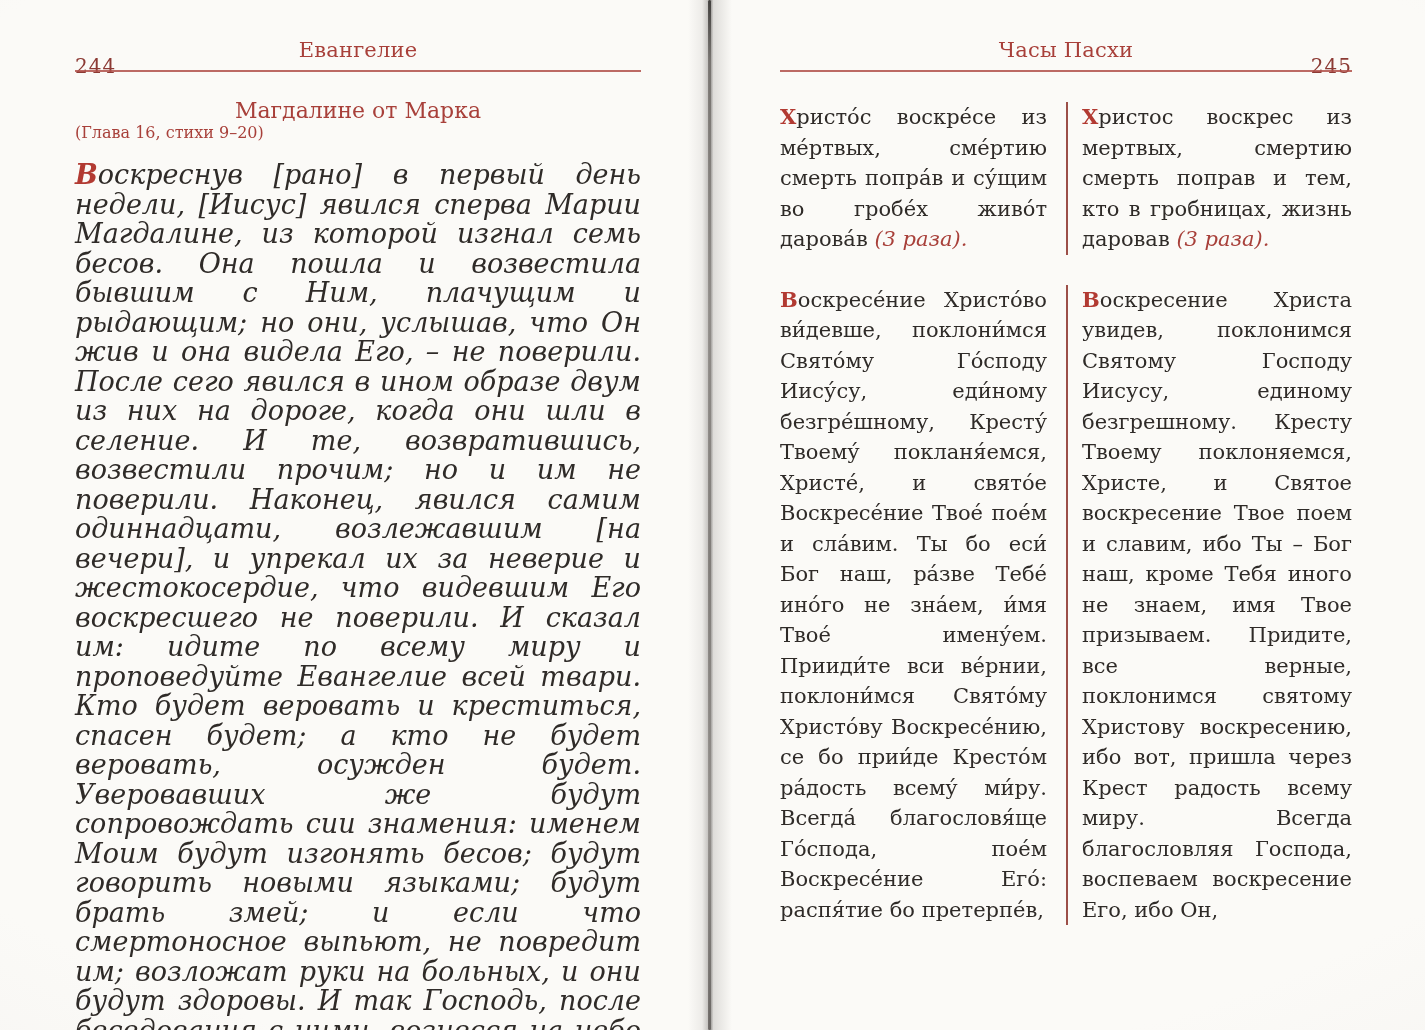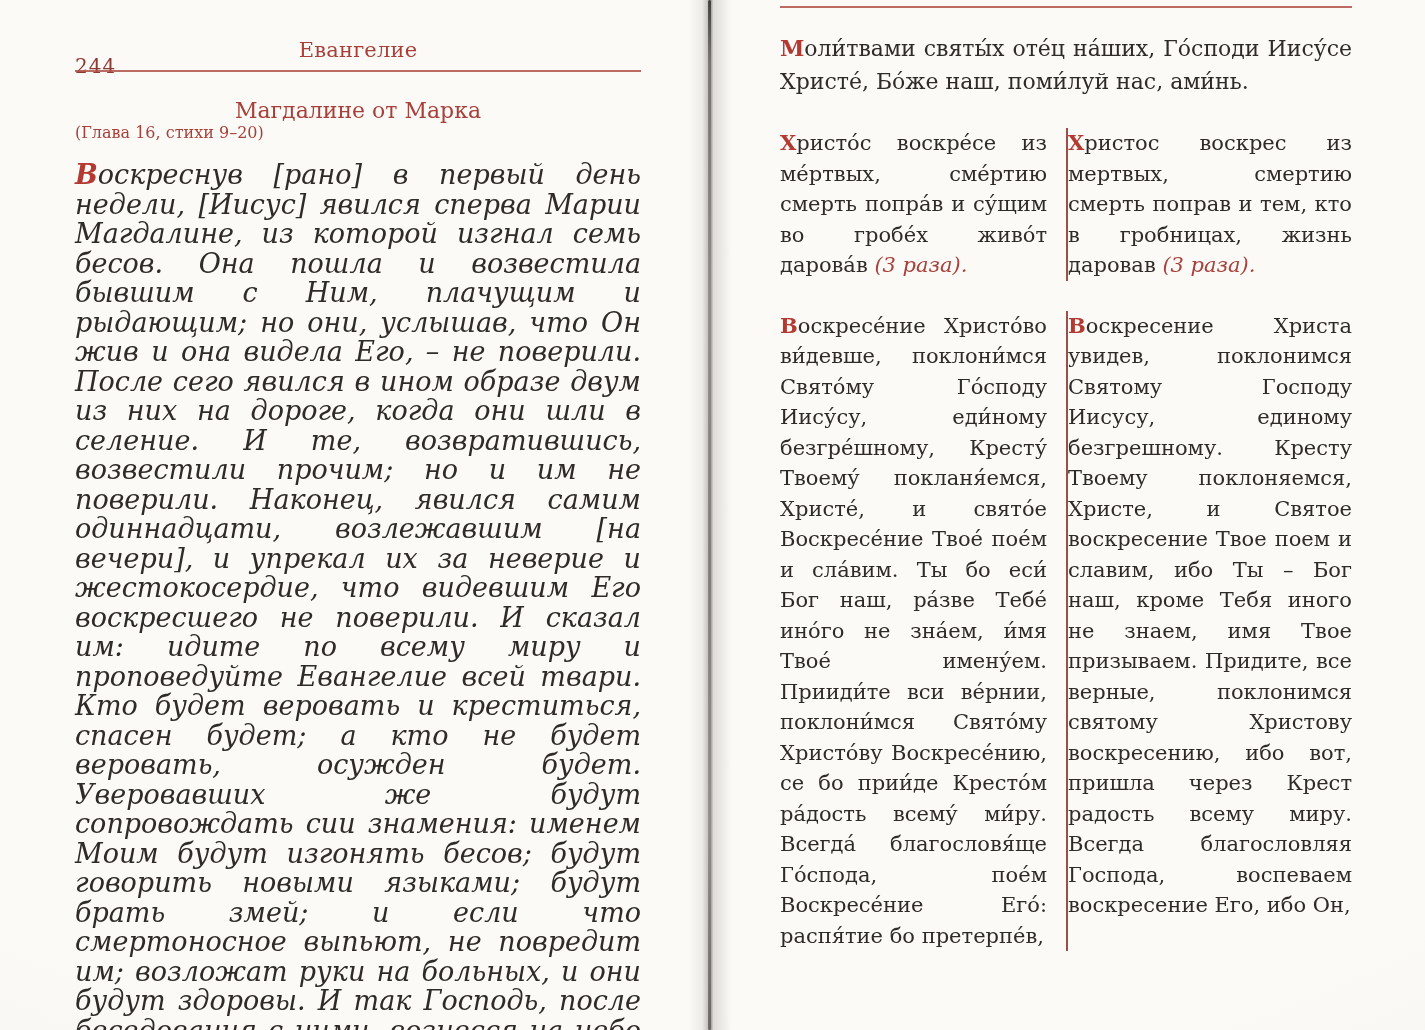--- a/index.html
+++ b/index.html
@@ -75,21 +75,21 @@
 
   
   .opening-prayer {
     margin-top: 24px;
     font-size: 22px; line-height: 33px;
     color: #2f2b28; text-align: justify;
   }
   .block-row { display: flex; margin-top: 30px; }
   .col { width: 50%; font-size: 21px; line-height: 30.5px; color: #2f2b28; text-align: justify; }
   .col-slavonic { padding-right: 19px; }
-  .col-russian  { border-left: 2px solid #9c4f48; }
+  .col-russian  { padding-left: 14px; border-left: 2px solid #9c4f48; }
   .note { color: #a8403a; font-style: italic; }
 </style>
 </head>
 <body>
 
 <div class="spread">
 
   <div class="page page-left">
     <div class="running-head">
       <span class="folio folio-left">244</span>
@@ -99,23 +99,26 @@
 
     <div class="chapter-title">Магдалине от Марка</div>
     <div class="chapter-subtitle">(Глава 16, стихи 9–20)</div>
 
     <p class="gospel-body"><span class="initial">В</span><span>оскреснув [рано] в первый день недели, [Иисус] явился сперва Марии Магдалине, из которой изгнал семь бесов. Она пошла и возвестила бывшим с Ним, плачущим и рыдающим; но они, услышав, что Он жив и она видела Его, – не поверили. После сего явился в ином образе двум из них на дороге, когда они шли в селение. И те, возвратившись, возвестили прочим; но и им не поверили. Наконец, явился самим одиннадцати, возлежавшим [на вечери], и упрекал их за неверие и жестокосердие, что видевшим Его воскресшего не поверили. И сказал им: идите по всему миру и проповедуйте Евангелие всей твари. Кто будет веровать и креститься, спасен будет; а кто не будет веровать, осужден будет. Уверовавших же будут сопровождать сии знамения: именем Моим будут изгонять бесов; будут говорить новыми языками; будут брать змей; и если что смертоносное выпьют, не повредит им; возложат руки на больных, и они будут здоровы. И так Господь, после беседования с ними, вознесся на небо и воссел одесную Бога. А они пошли и проповедовали везде, при Господнем содействии и подкреплении слова последующими знамениями.</span></p>
 
     <hr class="end-divider">
   </div>
 
   <div class="page page-right">
+    <div class="running-head">
+      <div class="head-title">Часы Пасхи</div>
+      <span class="folio folio-right">245</span>
+    </div>
     <hr class="head-rule">
 
-    <p class="opening-prayer"><span class="initial">М</span><span>оли́твами святы́х оте́ц на́ших, Го́споди Иису́се Христе́, Бо́же наш, поми́луй нас, ами́нь.</span></p>
 
     <div class="block-row">
       <p class="col col-slavonic"><span class="initial">Х</span><span>ристо́с воскре́се из ме́ртвых, сме́ртию смерть попра́в и су́щим во гробе́х живо́т дарова́в </span><span class="note">(3 раза).</span></p>
       <p class="col col-russian"><span class="initial">Х</span><span>ристос воскрес из мертвых, смертию смерть поправ и тем, кто в гробницах, жизнь даровав </span><span class="note">(3 раза).</span></p>
     </div>
 
     <div class="block-row">
       <p class="col col-slavonic"><span class="initial">В</span><span>оскресе́ние Христо́во ви́девше, поклони́мся Свято́му Го́споду Иису́су, еди́ному безгре́шному, Кресту́ Твоему́ покланя́емся, Христе́, и свято́е Воскресе́ние Твое́ пое́м и сла́вим. Ты бо еси́ Бог наш, ра́зве Тебе́ ино́го не зна́ем, и́мя Твое́ имену́ем. Прииди́те вси ве́рнии, поклони́мся Свято́му Христо́ву Воскресе́нию, се бо прии́де Кресто́м ра́дость всему́ ми́ру. Всегда́ благословя́ще Го́спода, пое́м Воскресе́ние Его́: распя́тие бо претерпе́в,</span></p>
       <p class="col col-russian"><span class="initial">В</span><span>оскресение Христа увидев, поклонимся Святому Господу Иисусу, единому безгрешному. Кресту Твоему поклоняемся, Христе, и Святое воскресение Твое поем и славим, ибо Ты – Бог наш, кроме Тебя иного не знаем, имя Твое призываем. Придите, все верные, поклонимся святому Христову воскресению, ибо вот, пришла через Крест радость всему миру. Всегда благословляя Господа, воспеваем воскресение Его, ибо Он,</span></p>
     </div>

